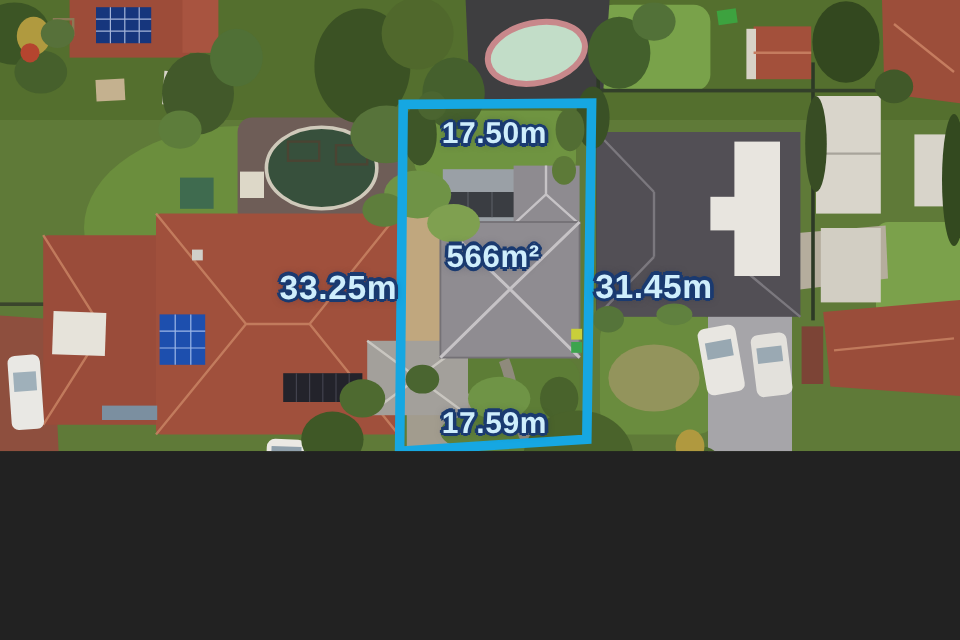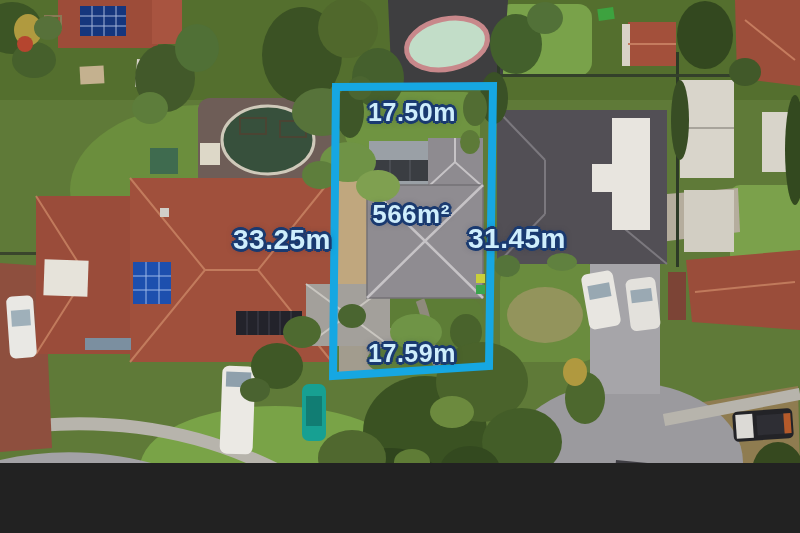--- a/index.html
+++ b/index.html
@@ -1,17 +1,17 @@
 <!DOCTYPE html>
 <html style="--boundary-color: #16a7e2; --label-fill: #cfeefc; --label-outline: #1a3a70;"><head>
 <meta charset="utf-8">
 <style>
   html,body{margin:0;padding:0;background:#222;}
   .stage{
-    position:relative;width:800px;height:463px;overflow:hidden;
+    position:relative;width:800px;height:376px;overflow:hidden;
     background:#000000;font-family:"Liberation Sans",sans-serif;
   }
   .layer{position:absolute;left:0;top:0;width:800px;height:533px;}
   .lot-label{
     position:absolute;transform:translate(-50%,-50%);
     font-weight:bold;white-space:nowrap;letter-spacing:.5px;
     color:var(--label-fill,#cfeefc);
     text-shadow:
       -2px -2px 0 var(--label-outline,#1a3a70),
        2px -2px 0 var(--label-outline,#1a3a70),
@@ -234,15 +234,15 @@
 
   <div class="lot-label fs25" style="left:412px;top:112px">17.50m</div>
 
   <div class="lot-label fs30" style="left:411px;top:214px">566m²</div>
 
 
   <div class="lot-label fs25" style="left:412px;top:353px">17.59m</div>
 
   <div class="lot-label fs26" style="left:282px;top:240px">33.25m</div>
 
-  <div class="lot-label fs26" style="left:517px;top:239px">31.45m</div>
+  <div class="lot-label fs26" style="left:545px;top:239px">31.45m</div>
 
 </div>
 
 </body></html>

